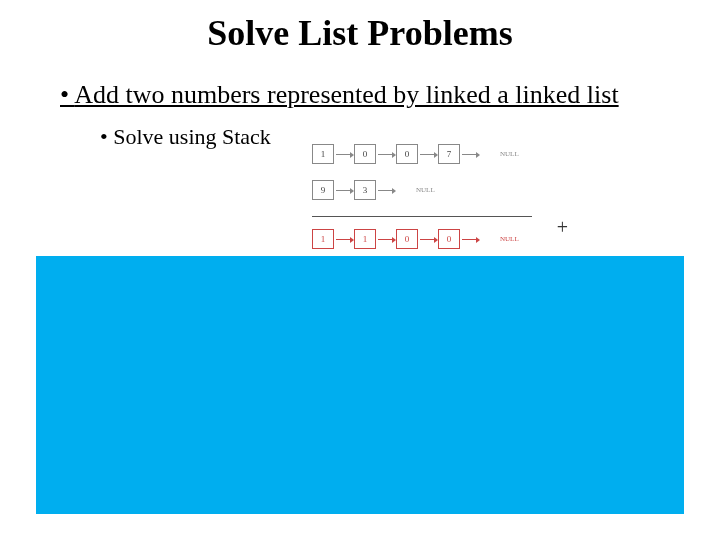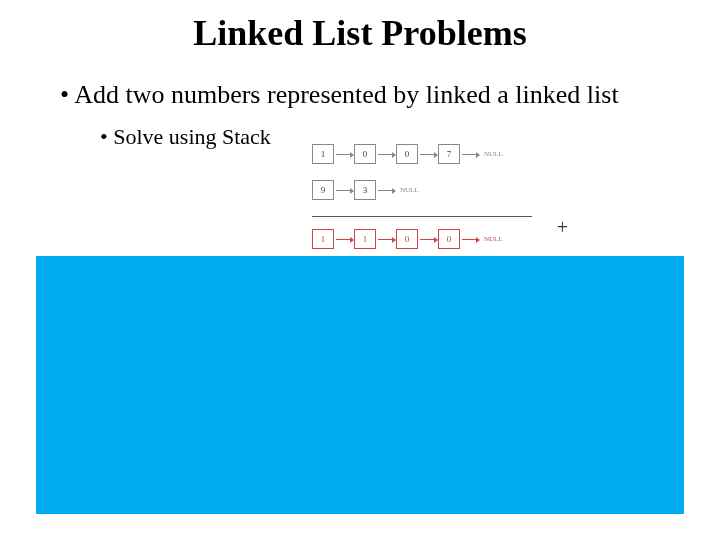--- a/index.html
+++ b/index.html
@@ -1,42 +1,42 @@
 <!DOCTYPE html>
 <html><head>
 <meta charset="utf-8">
 <style>
   * { margin: 0; padding: 0; box-sizing: border-box; }
   html, body { width: 720px; height: 540px; background: #fff; font-family: "Times New Roman", Times, serif; }
   .slide { width: 720px; height: 540px; position: relative; overflow: hidden; background: #fff; }
   .title { text-align: center; font-size: 36px; font-weight: bold; margin-top: 12px; }
-  .bullet1 { font-size: 26px; margin: 26px 0 0 60px; }
+  .bullet1 { font-size: 26px; margin: 26px 0 0 60px; text-decoration: underline; }
   .bullet1::before { content: "• "; }
   .bullet2 { font-size: 22px; margin: 14px 0 12px 100px; }
   .bullet2::before { content: "• "; }
   .diagram { position: absolute; left: 312px; top: 144px; }
   .row { display: flex; align-items: center; margin-bottom: 16px; }
   .node { width: 22px; height: 20px; border: 1px solid #888; display: flex; align-items: center; justify-content: center; font-size: 9px; margin-right: 2px; color: #444; background: #fff; }
   .node.red { border-color: #c44; color: #c44; }
   .arrow { width: 16px; height: 1px; background: #888; position: relative; margin-right: 2px; }
   .arrow::after { content: ""; position: absolute; right: -2px; top: -2px; border-left: 4px solid #888; border-top: 3px solid transparent; border-bottom: 3px solid transparent; }
   .arrow.red { background: #c44; }
   .arrow.red::after { border-left-color: #c44; }
-  .null-label { font-size: 7px; color: #888; margin-left: 4px; }
+  .null-label { font-size: 7px; color: #888; margin-left: 20px; }
   .null-label.red { color: #c44; }
   .hr-line { width: 220px; height: 1px; background: #555; margin: 4px 0 12px 0; }
   .row-plus { position: absolute; right: -36px; top: 36px; font-size: 20px; color: #333; }
   .cyan-block { position: absolute; left: 36px; top: 256px; width: 648px; height: 258px; background: #00aeef; }
 </style>
 </head>
 <body>
 
 <div class="slide">
 
-  <h1 class="title">Linked List Problems</h1>
+  <h1 class="title">Solve List Problems</h1>
 
   <div class="bullet1">Add two numbers represented by linked a linked list</div>
   <div class="bullet2">Solve using Stack</div>
 
   <div class="diagram">
 
     <div class="row" style="position:relative;">
       <div class="node">1</div>
       <div class="arrow"></div>
       <div class="node">0</div>

